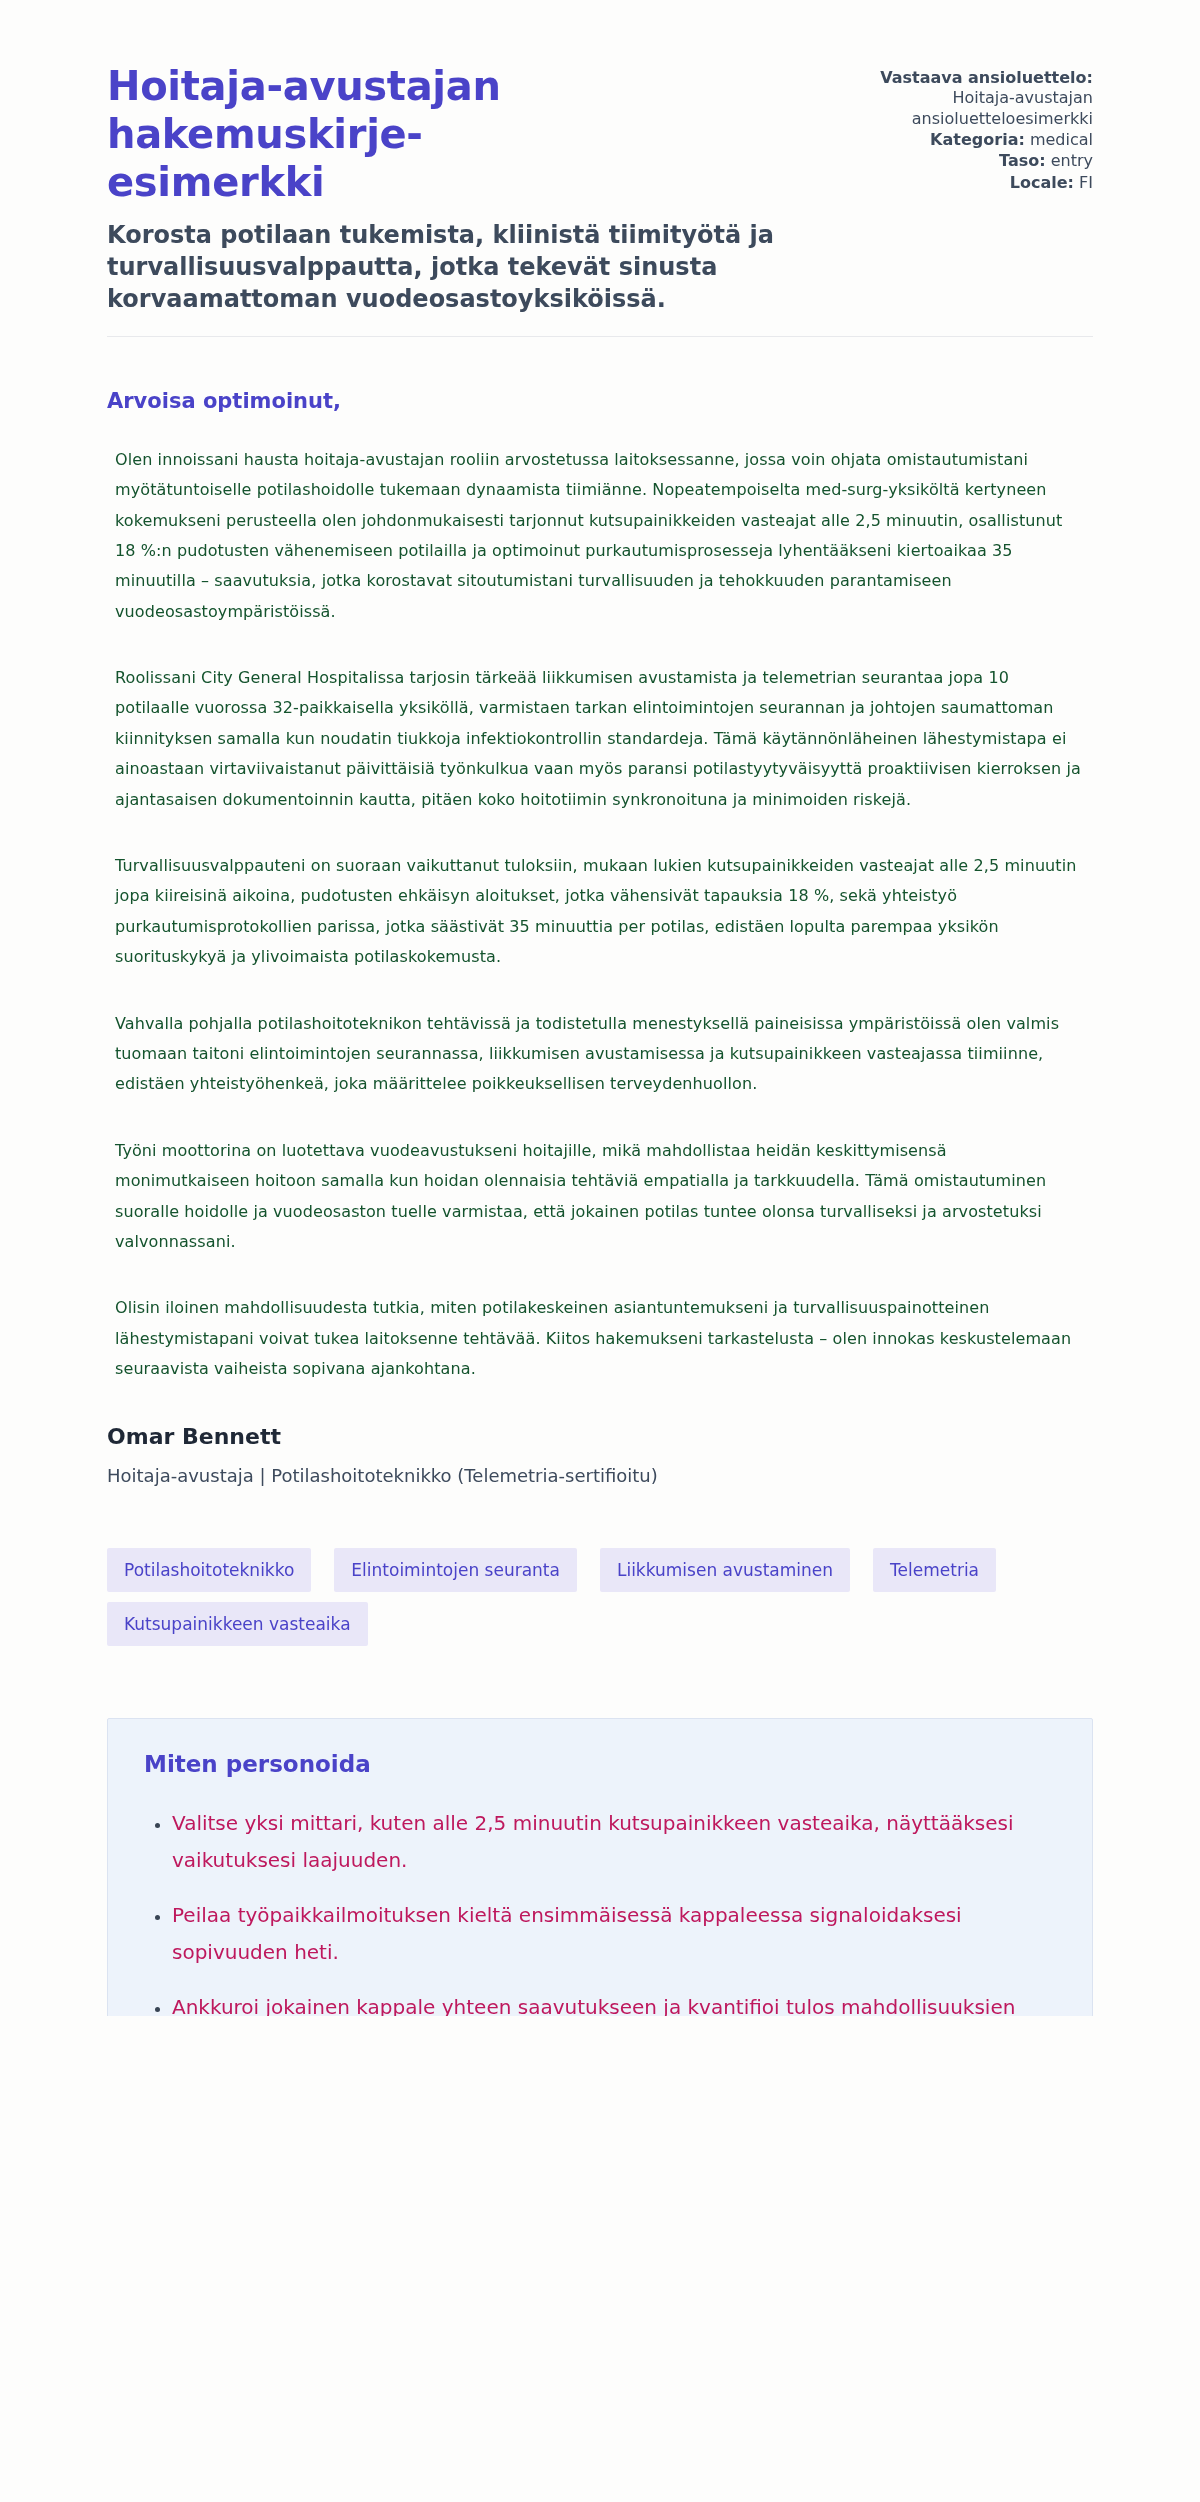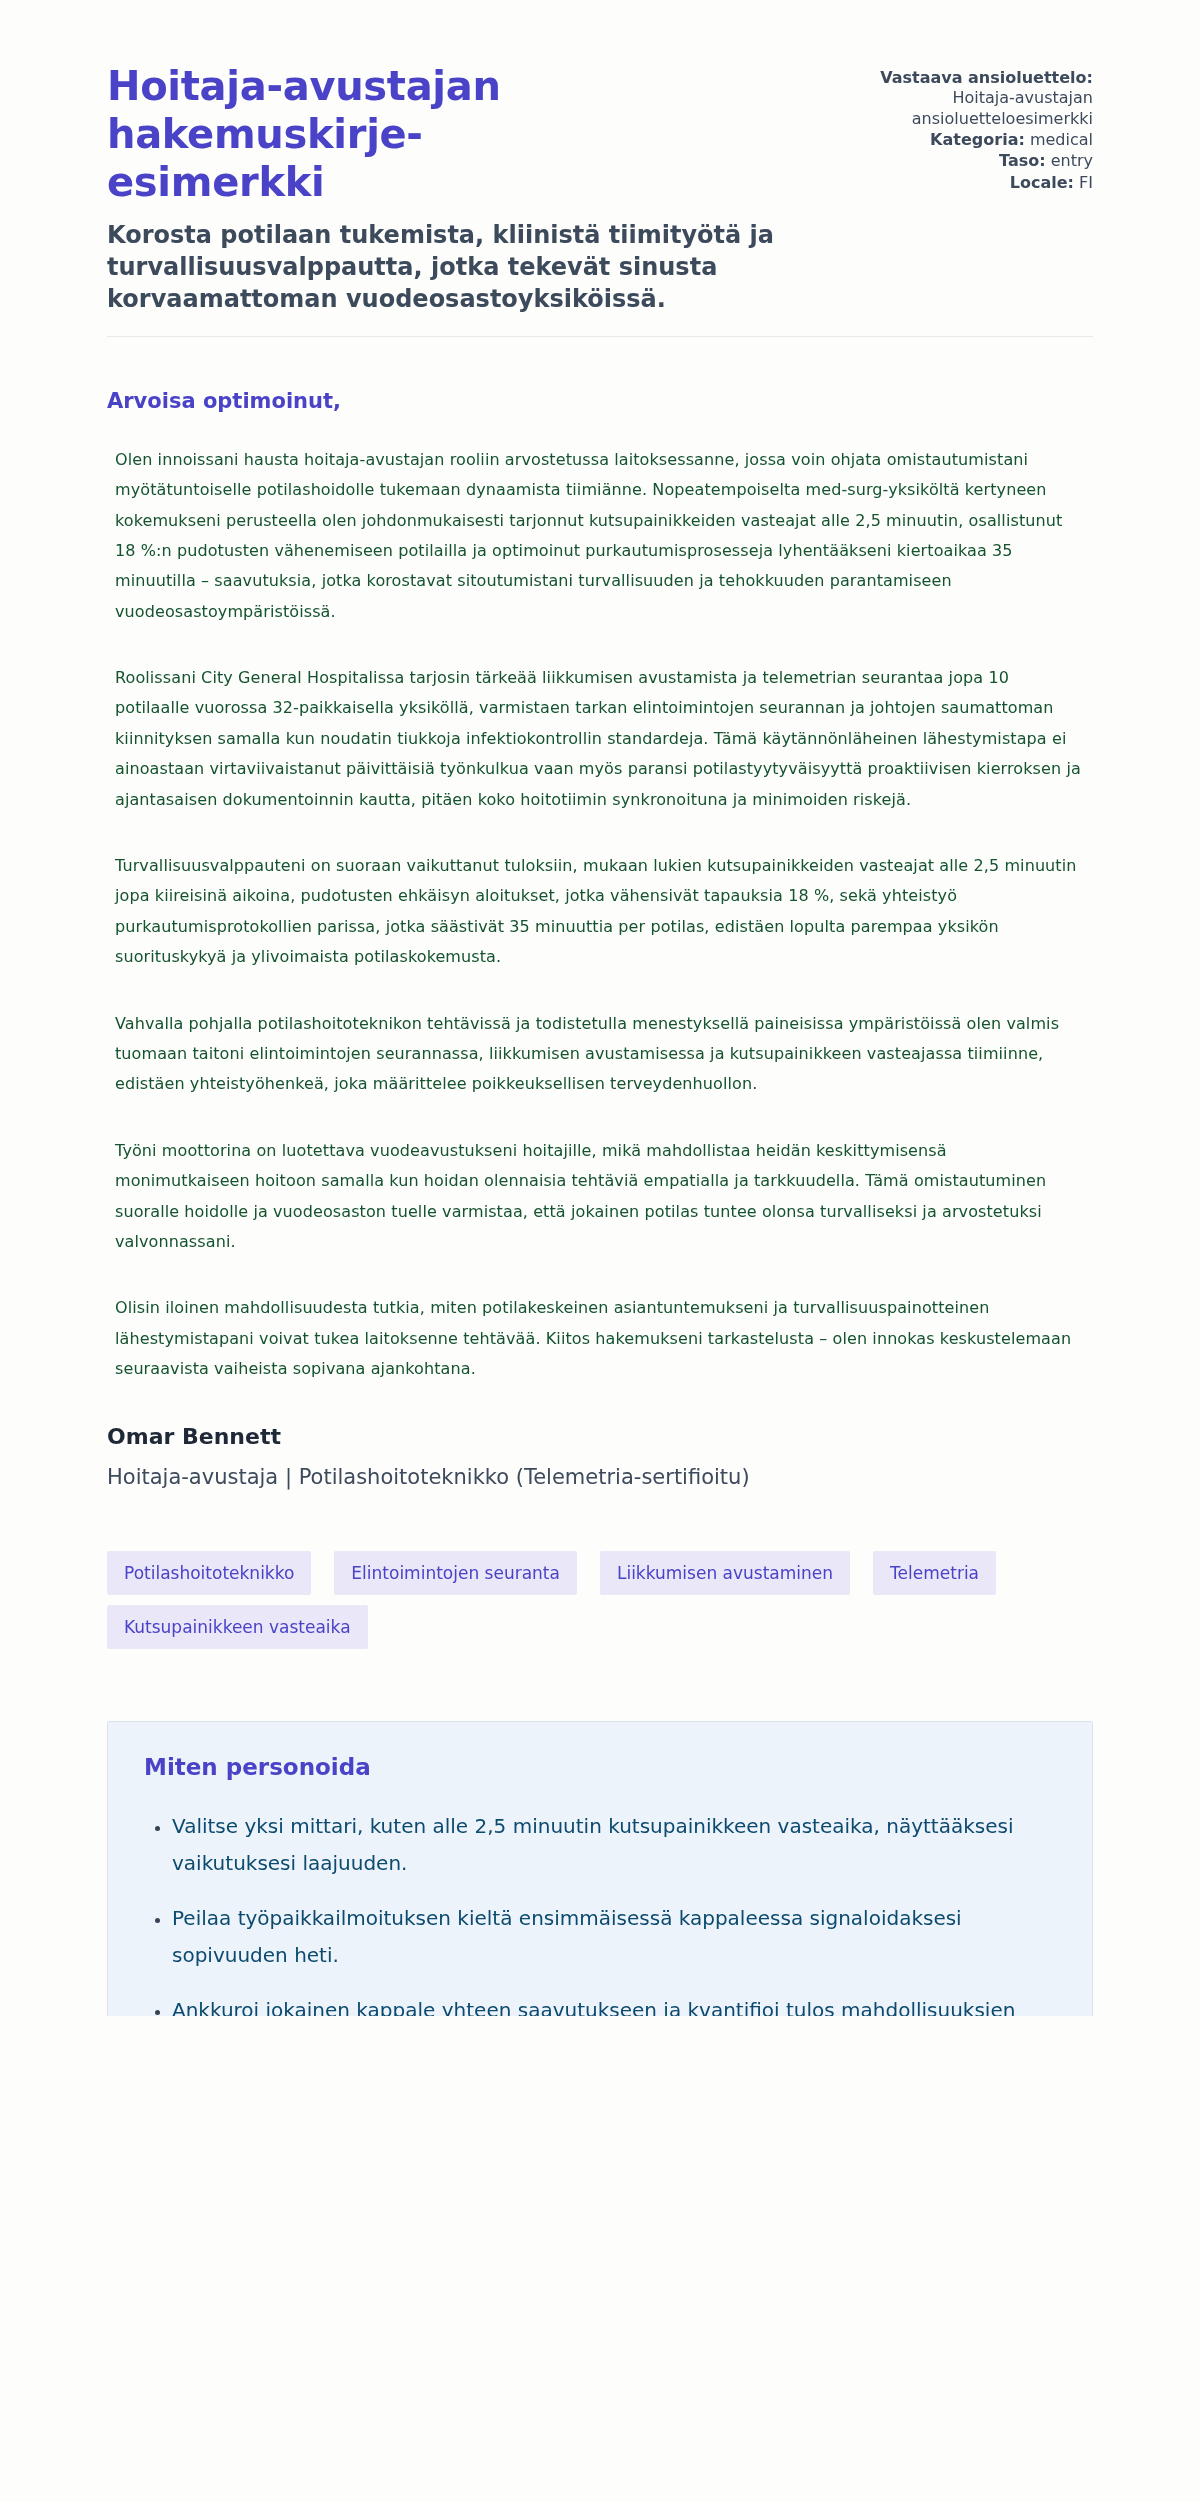--- a/index.html
+++ b/index.html
@@ -70,21 +70,21 @@
     letter-spacing: 0.1px;
   }
   .sig-name {
     margin: 40px 0 0;
     font-size: 22px;
     font-weight: 700;
     color: #1f2836;
   }
   .sig-role {
     margin: 16px 0 0;
-    font-size: 21px;
+    font-size: 18px;
     color: #3d4a5c;
   }
   .tags {
     margin-top: 62px;
     display: flex;
     flex-wrap: wrap;
     gap: 10px 23px;
     max-width: 1000px;
   }
   .tag {
@@ -112,21 +112,21 @@
     font-weight: 700;
     color: #4a43c8;
   }
   .callout-list {
     margin: 28px 0 0;
     padding-left: 28px;
   }
   .callout-list li {
     font-size: 20px;
     line-height: 1.85;
-    color: #0c4a6e;
+    color: #be185d;
     margin-bottom: 18px;
   }
   .callout-list li::marker { color: #384454; font-size: 17px; }
   .callout-list li:last-child { margin-bottom: 0; }
 </style>
 </head>
 <body>
 
 <div class="page">
 

